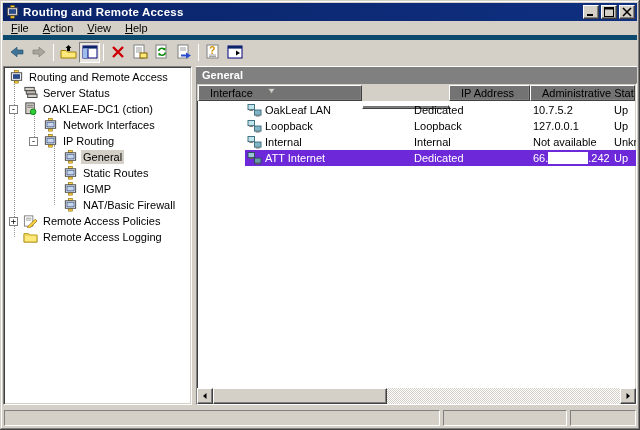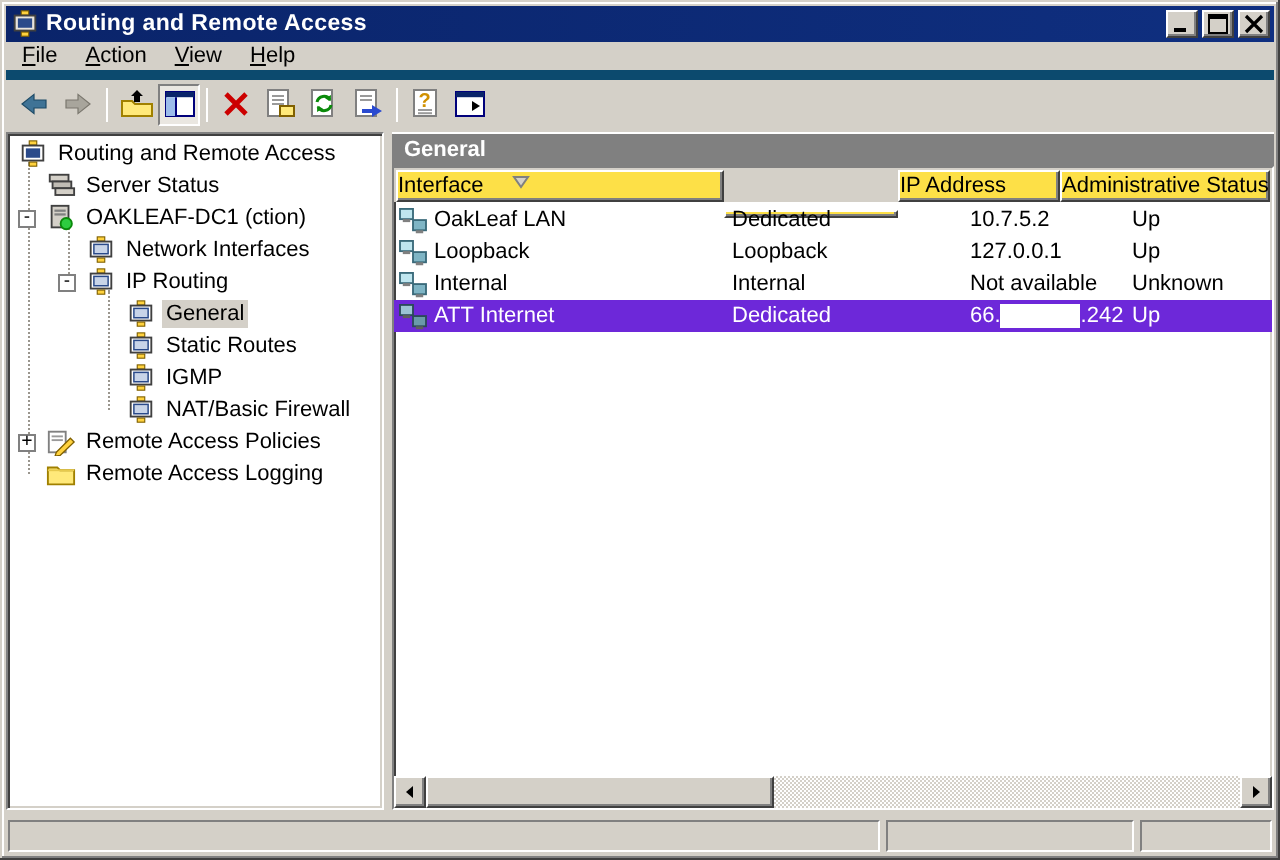--- a/index.html
+++ b/index.html
@@ -57,28 +57,28 @@
 
   
   .right-pane{flex:1;display:flex;flex-direction:column;min-width:0;}
   .banner{height:17px;flex:none;background:#808080;border-top:1px solid #fff;color:#fff;font-weight:bold;font-size:11px;
           display:flex;align-items:center;padding-left:6px;}
   .list-area{flex:1;background:#fff;border:1px solid;border-color:#808080 #fff #fff #808080;
              box-shadow:inset 1px 1px 0 #404040, inset -1px -1px 0 #d4d0c8;
              display:flex;flex-direction:column;overflow:hidden;min-height:0;}
   .header-row{display:flex;height:17px;flex:none;background:#d4d0c8;padding:1px 1px 0 1px;}
   .hcell{border:1px solid;border-color:#fff #404040 #404040 #fff;box-shadow:inset -1px -1px 0 #808080;
-         padding:1px 0;font-size:11px;display:flex;align-items:flex-start;white-space:nowrap;overflow:hidden;background:#fde047;flex:none;}
+         padding:1px 11px;font-size:11px;display:flex;align-items:flex-start;white-space:nowrap;overflow:hidden;background:#737373;flex:none;}
   .hc0{width:164px;}
   .hc1{width:87px;margin-top:20px;}
   .hc2{width:81px;}
   .hc3{flex:1;min-width:0;}
   .sort-glyph{margin-left:14px;display:flex;align-items:center;}
 
-  .rows{flex:1;padding-top:1px;}
+  .rows{flex:1;padding-top:1px;padding-left:48px;}
   .lrow{display:flex;height:16px;align-items:center;font-size:11px;white-space:nowrap;color:#000;}
   .lrow.selected{background:#6d28d9;color:#fff;}
   .c-int{width:165px;flex:none;display:flex;align-items:center;padding-left:2px;overflow:hidden;}
   .c-int .licon{width:15px;height:13px;flex:none;margin-right:3px;}
   .c-type{width:87px;flex:none;padding-left:4px;overflow:hidden;}
   .c-ip{width:81px;flex:none;padding-left:4px;display:flex;align-items:center;overflow:hidden;margin-left:32px;}
   .c-st{flex:1;padding-left:4px;overflow:hidden;}
   .redaction{display:inline-block;width:40px;height:12px;background:#fff;flex:none;}
 
   

